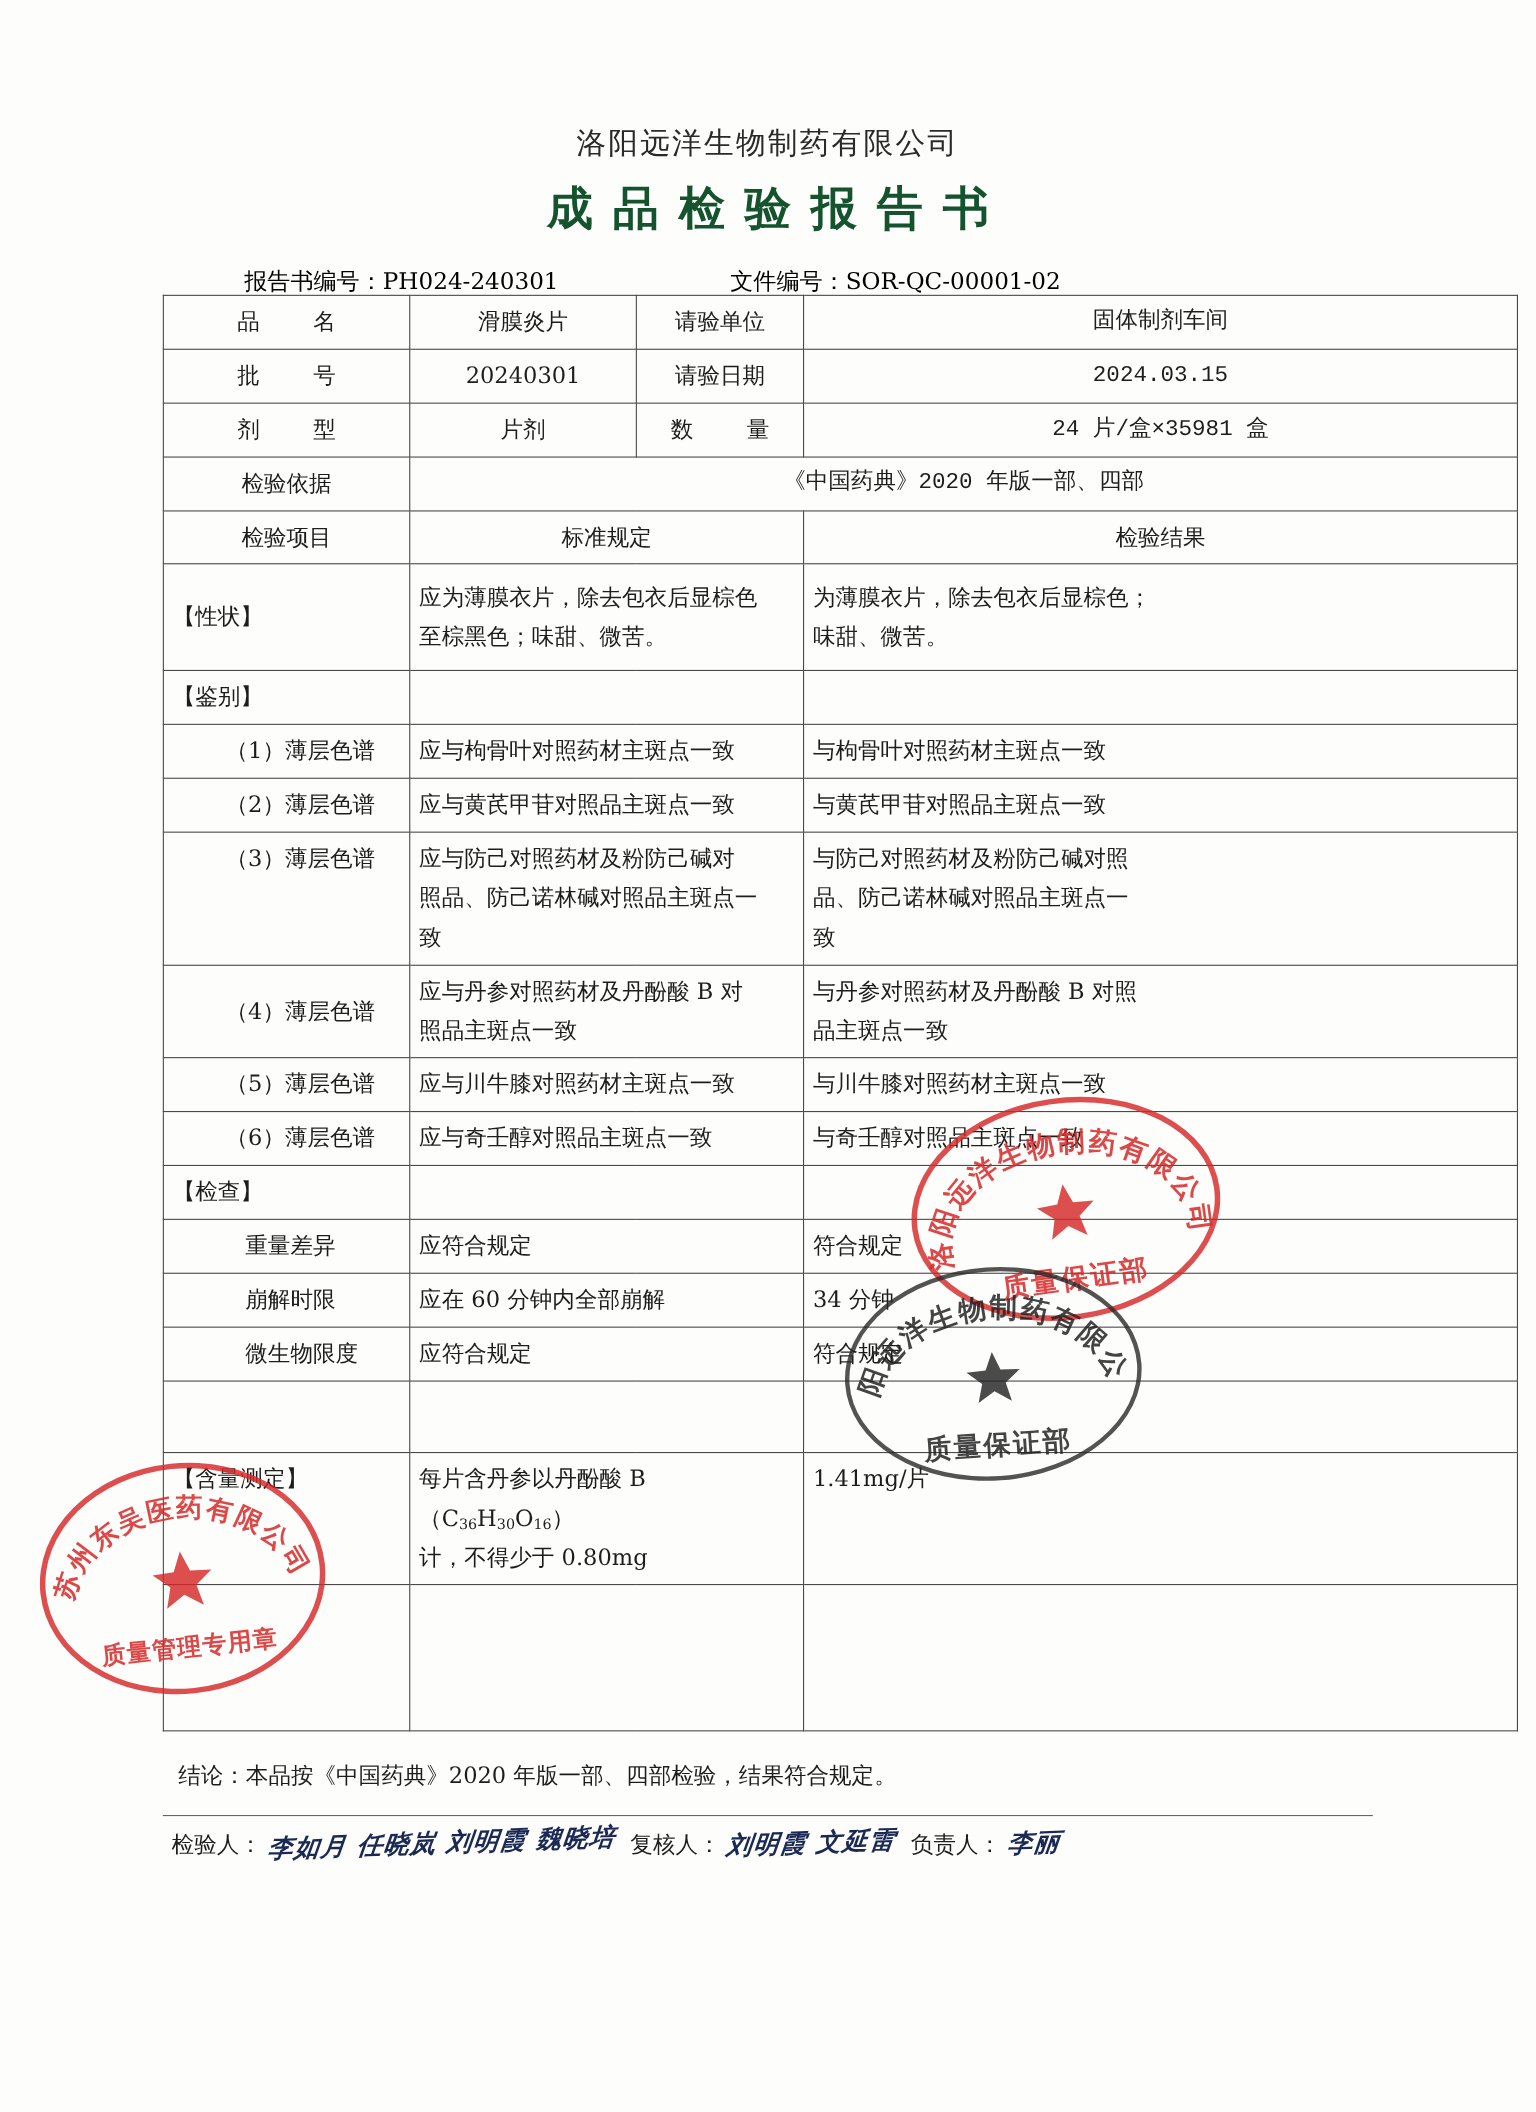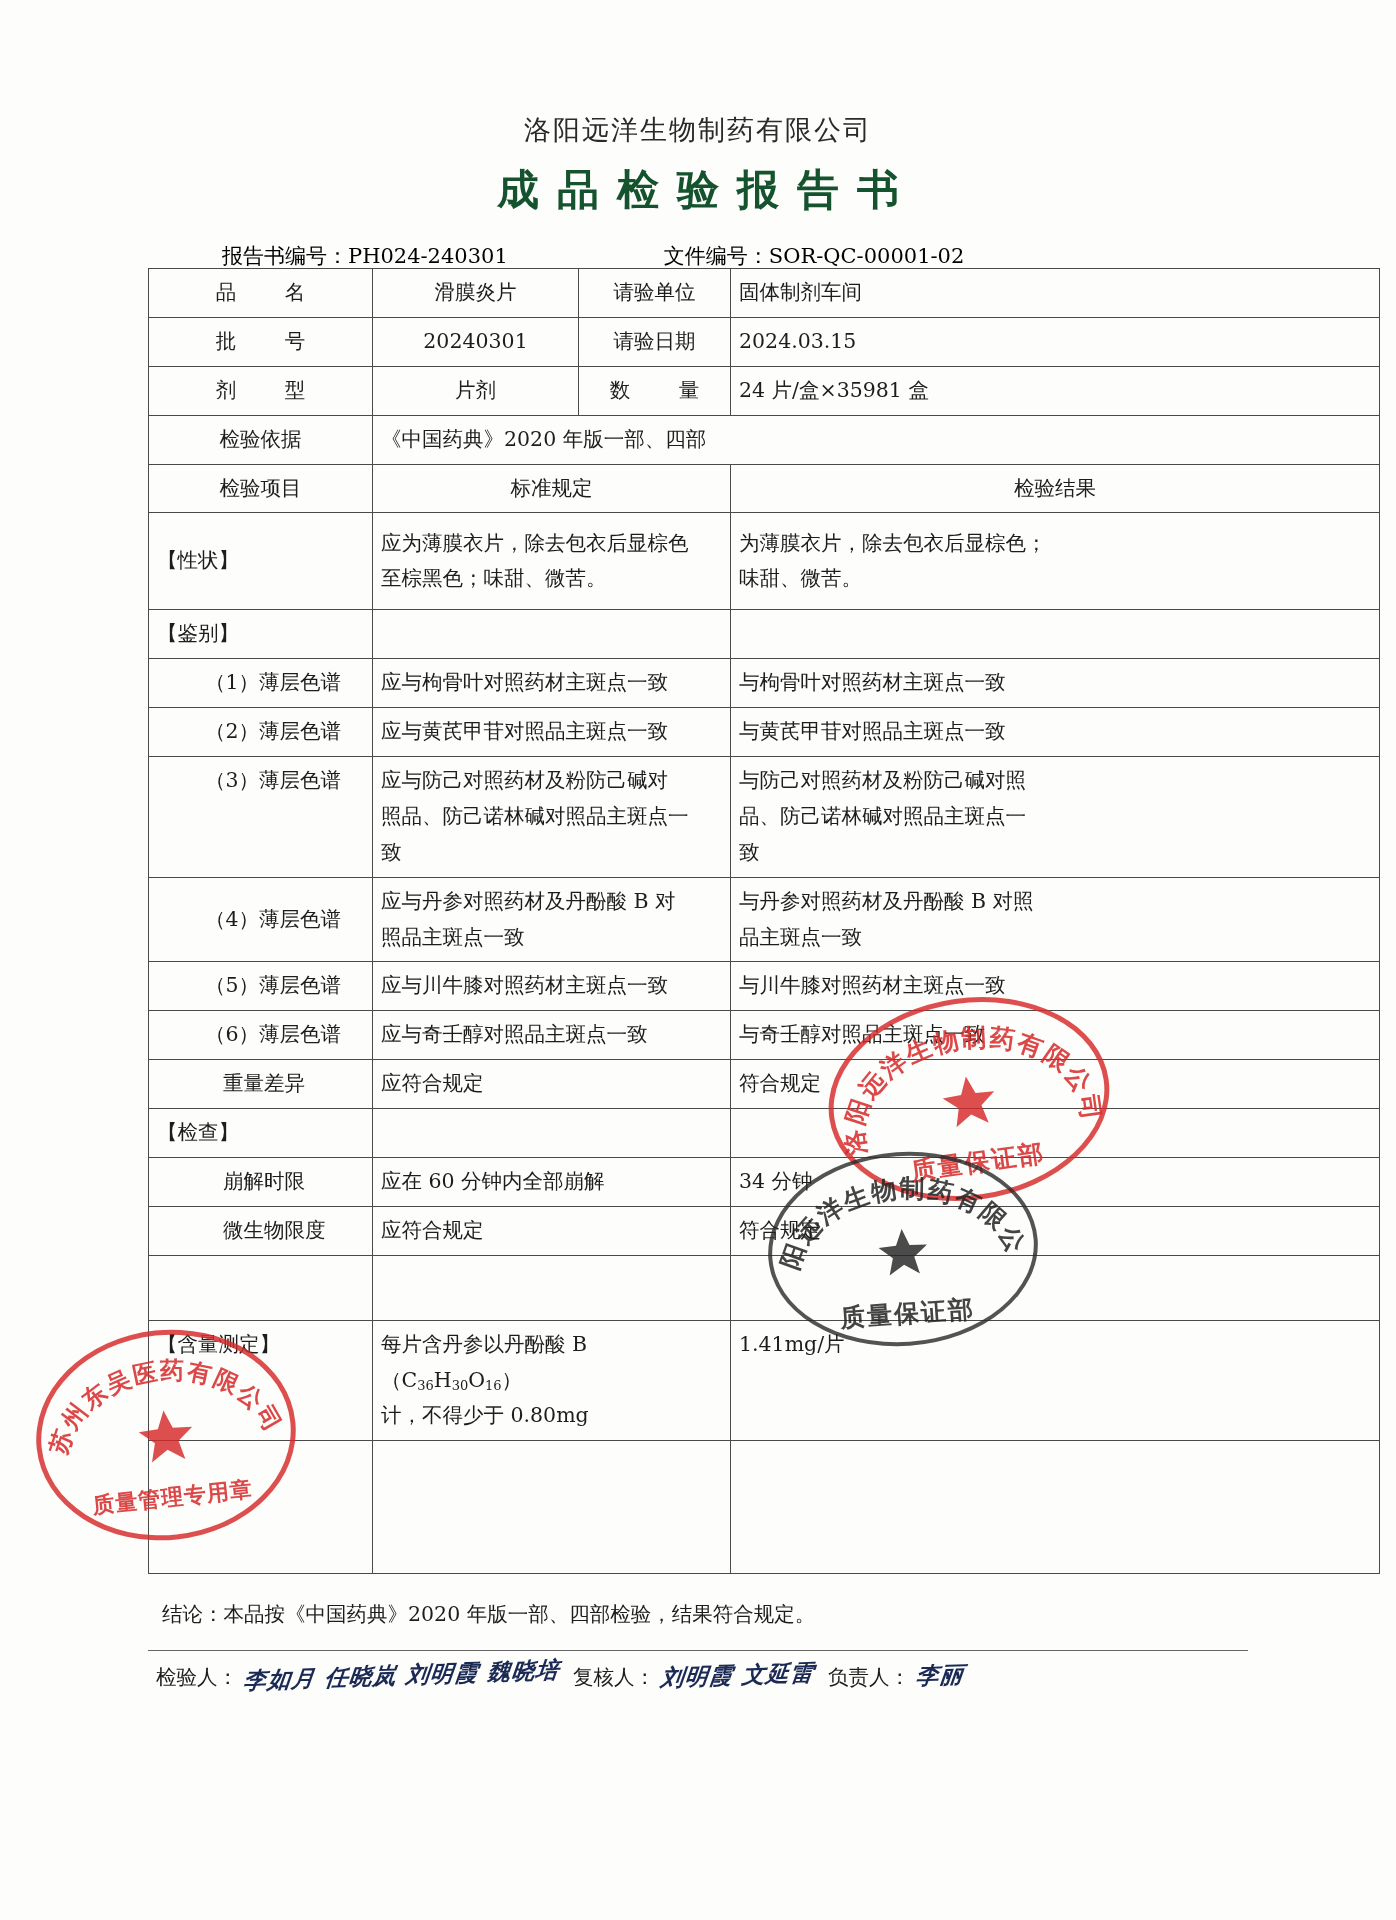--- a/index.html
+++ b/index.html
@@ -57,21 +57,21 @@
   table.main td{
     border:1px solid #4a4a4a;
     padding:6px 8px;
     vertical-align:middle;
     line-height:1.75;
     color:#1d1d1d;
   }
   .c-label{ width:224px; text-align:center; }
   .c-val1 { width:206px; text-align:center; }
   .c-label2{ width:152px; text-align:center; }
-  .c-val2 { text-align:left; }
+  .c-val2 { text-align:center;font-family:Liberation Mono, monospace; }
   .sp{ letter-spacing:14px; padding-left:14px; }
   .rowh{ height:48px; }
 
   
   .th{ text-align:center; height:46px; }
 
   
   .item{ text-align:left; padding-left:14px; vertical-align:top; }
   .item.indent{ padding-left:56px; }
   .item.indent2{ padding-left:74px; }
@@ -289,29 +289,29 @@
         <td class="result">与川牛膝对照药材主斑点一致</td>
       </tr>
 
       <tr>
         <td class="item indent nowrap">（6）薄层色谱</td>
         <td class="spec" colspan="2">应与奇壬醇对照品主斑点一致</td>
         <td class="result">与奇壬醇对照品主斑点一致</td>
       </tr>
 
       <tr>
+        <td class="item">【检查】</td>
+        <td class="spec" colspan="2"></td>
+        <td class="result"></td>
+      </tr>
+
+      <tr>
         <td class="item indent2 nowrap">重量差异</td>
         <td class="spec" colspan="2">应符合规定</td>
         <td class="result">符合规定</td>
-      </tr>
-
-      <tr>
-        <td class="item">【检查】</td>
-        <td class="spec" colspan="2"></td>
-        <td class="result"></td>
       </tr>
 
       <tr>
         <td class="item indent2 nowrap">崩解时限</td>
         <td class="spec" colspan="2">应在 60 分钟内全部崩解</td>
         <td class="result">34 分钟</td>
       </tr>
 
       <tr>
         <td class="item indent2 nowrap">微生物限度</td>

